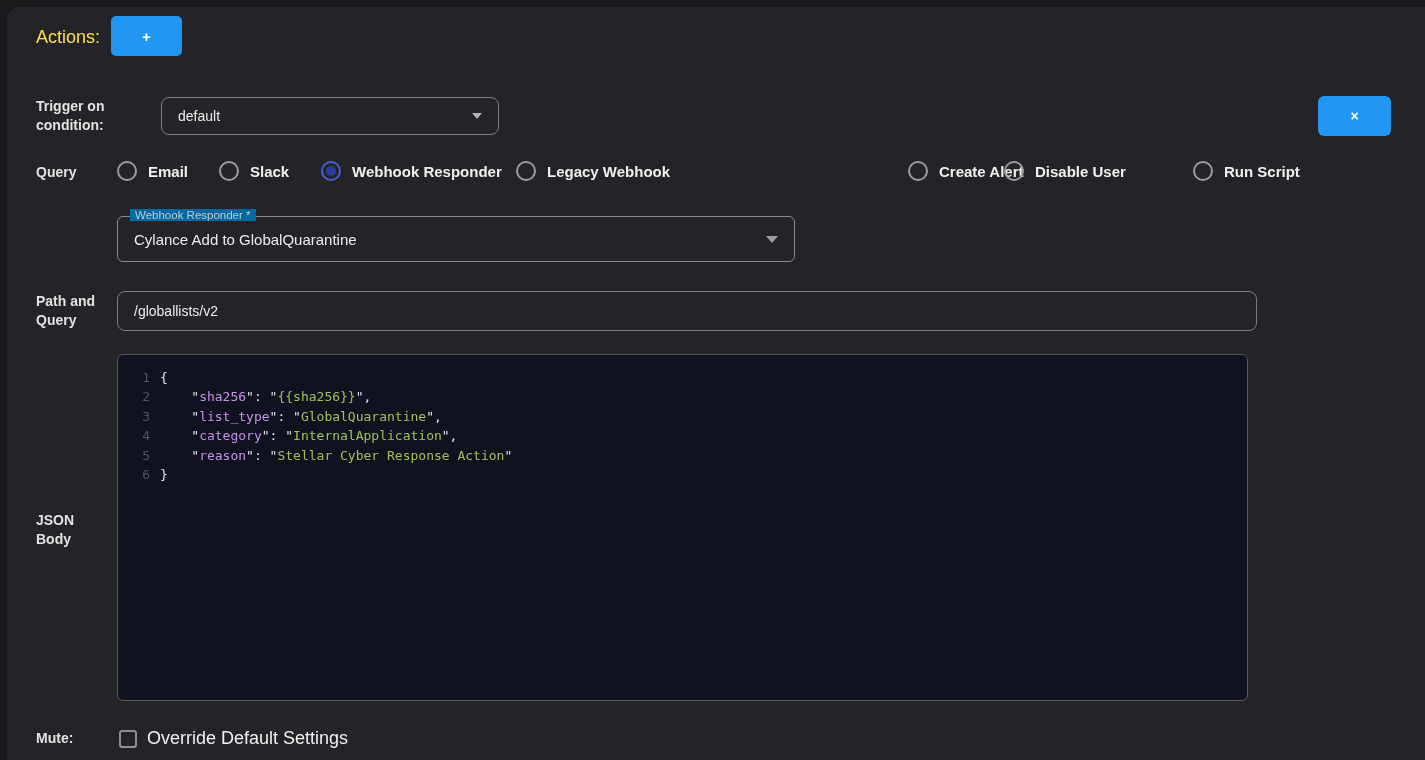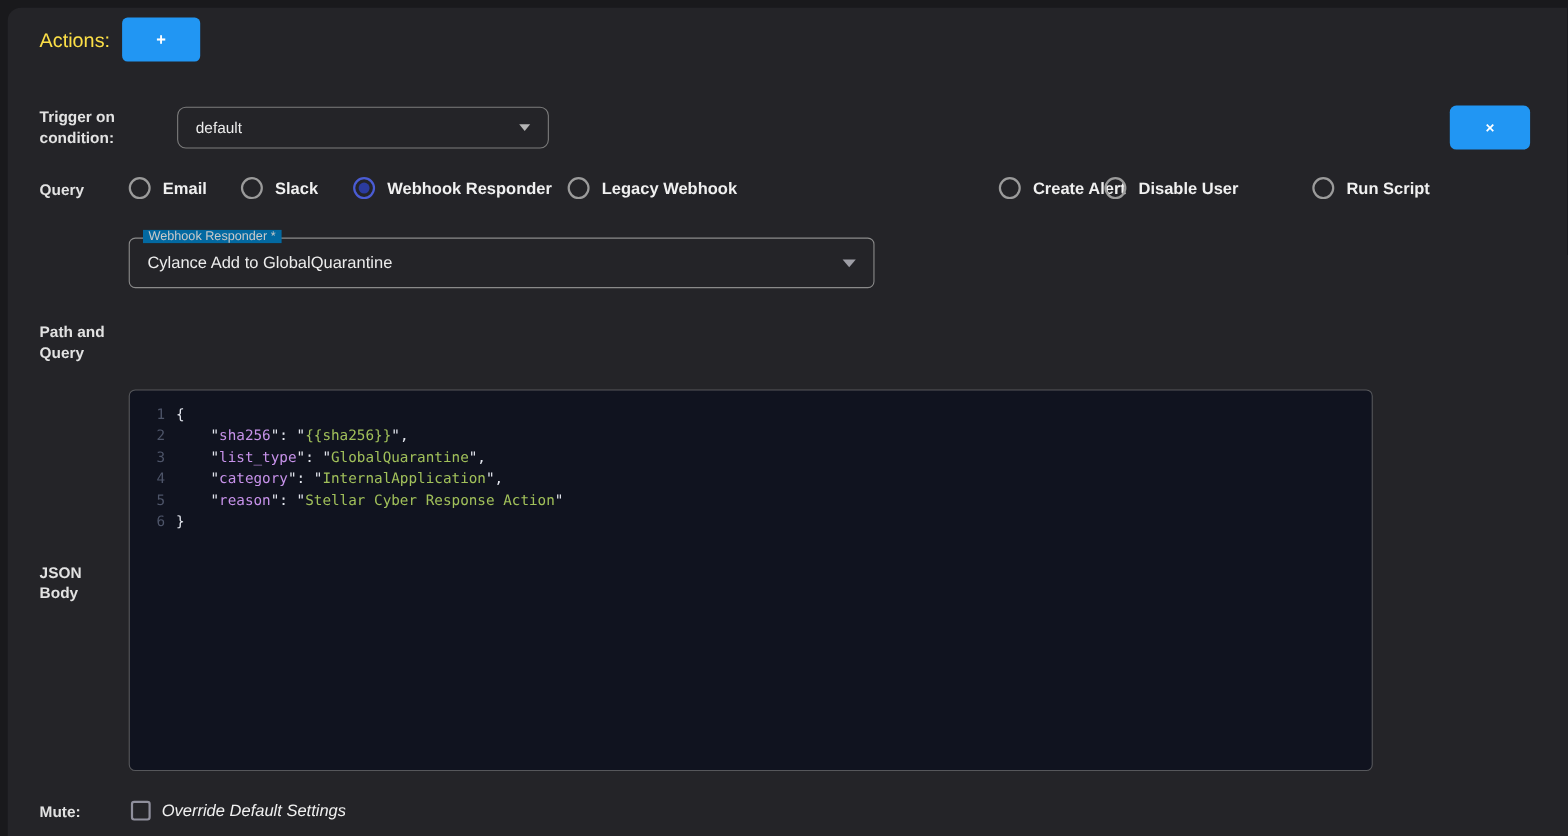--- a/index.html
+++ b/index.html
@@ -55,21 +55,21 @@
   .code-line .gutter { width:36px; text-align:right; color:#4d5468; flex:none; padding-right:4px; }
   .code-line .code { padding-left:6px; }
   .tk-pun { color:#e3e6ee; }
   .tk-key { color:#c792ea; }
   .tk-str { color:#a1c05a; }
 
   
   .cb-row { display:flex; align-items:center; gap:10px; cursor:pointer; }
   .cb { appearance:none; -webkit-appearance:none; width:18px; height:18px; margin:0;
         border:2px solid #8f8f9c; border-radius:3px; background:transparent; cursor:pointer; }
-  .cb-text { font-size:15px; color:#f0f0f0;font-style:italic; }
+  .cb-text { font-size:18px; color:#f0f0f0; }
 </style>
 </head>
 <body>
 
 <div class="stage">
   <div class="panel"></div>
 
   <span class="abs lbl-reg" style="left:36px; top:27px;">Actions:</span>
   <button class="abs btn-blue" style="left:111px; top:16px; width:71px; height:40px;">
     <span class="glyph">+</span>
@@ -124,20 +124,21 @@
   <div class="mat-select" style="left:117px; top:216px; width:678px; height:46px;">
     <span class="mat-label">Webhook Responder *</span>
     <span class="val">Cylance Add to GlobalQuarantine</span>
     <span class="caret"></span>
   </div>
 
   <div class="abs" style="left:36px; top:292px;">
     <div class="lbl-bold">Path and</div>
     <div class="lbl-bold">Query</div>
   </div>
+  <input class="abs text-input" style="left: 117px; top: 291px; width: 1140px; height: 40px;" value="/globallists/v2">
 
   <div class="abs" style="left:36px; top:511px;">
     <div class="lbl-bold">JSON</div>
     <div class="lbl-bold">Body</div>
   </div>
   <div class="abs editor" style="left:117px; top:354px; width:1131px; height:347px;">
     <div>
         <div class="code-line"><span class="gutter">1</span><span class="code"><span class="tk-pun">{</span></span></div>
         <div class="code-line"><span class="gutter">2</span><span class="code"><span class="tk-pun">    "</span><span class="tk-key">sha256</span><span class="tk-pun">": "</span><span class="tk-str">{{sha256}}</span><span class="tk-pun">",</span></span></div>
         <div class="code-line"><span class="gutter">3</span><span class="code"><span class="tk-pun">    "</span><span class="tk-key">list_type</span><span class="tk-pun">": "</span><span class="tk-str">GlobalQuarantine</span><span class="tk-pun">",</span></span></div>

